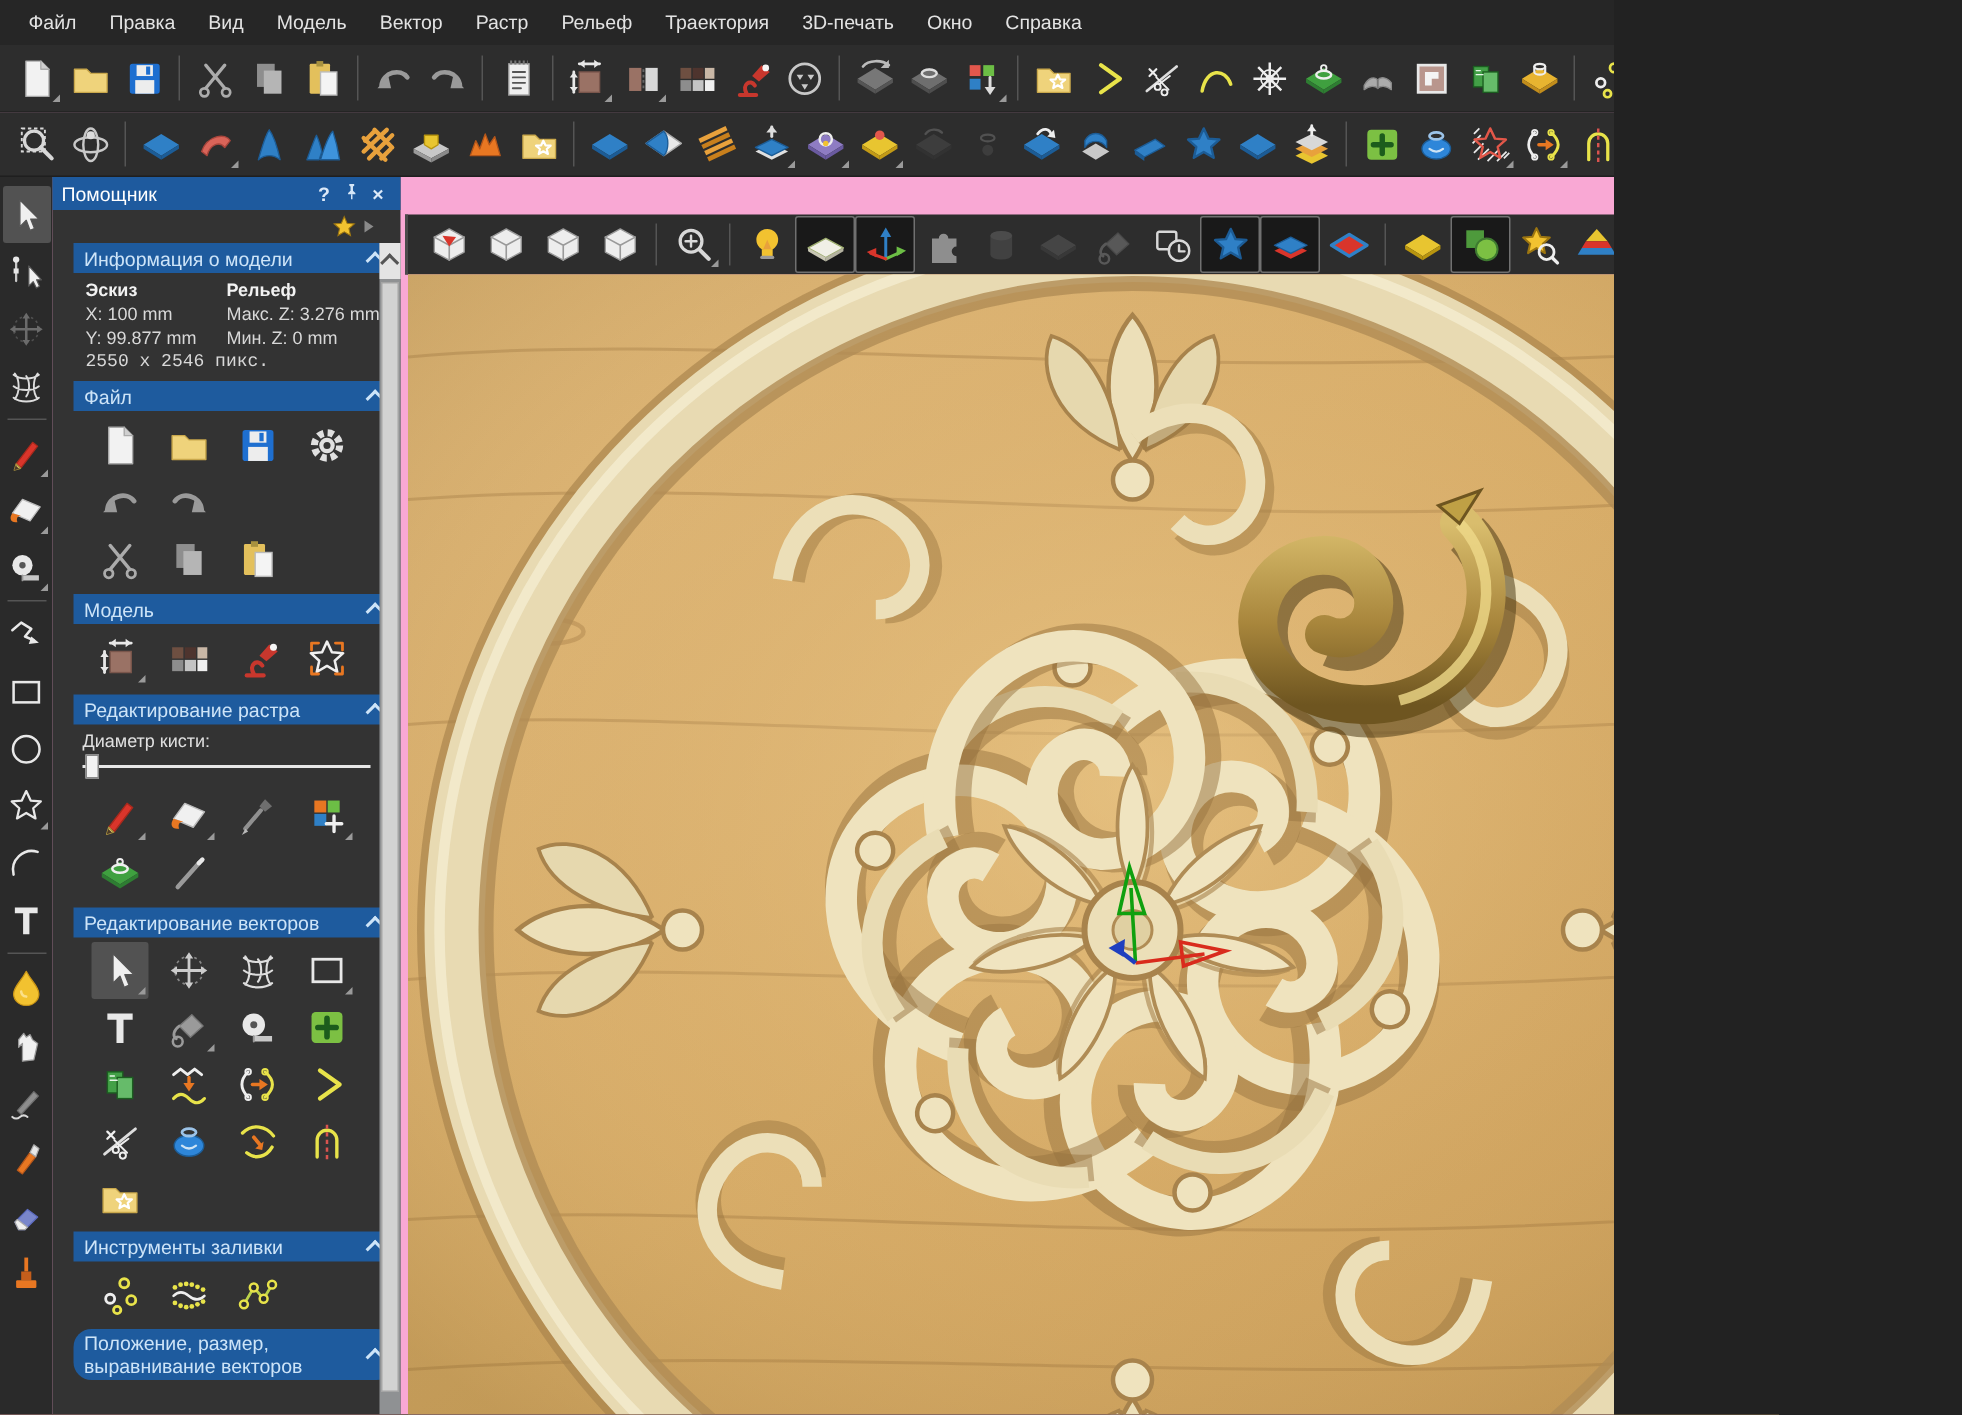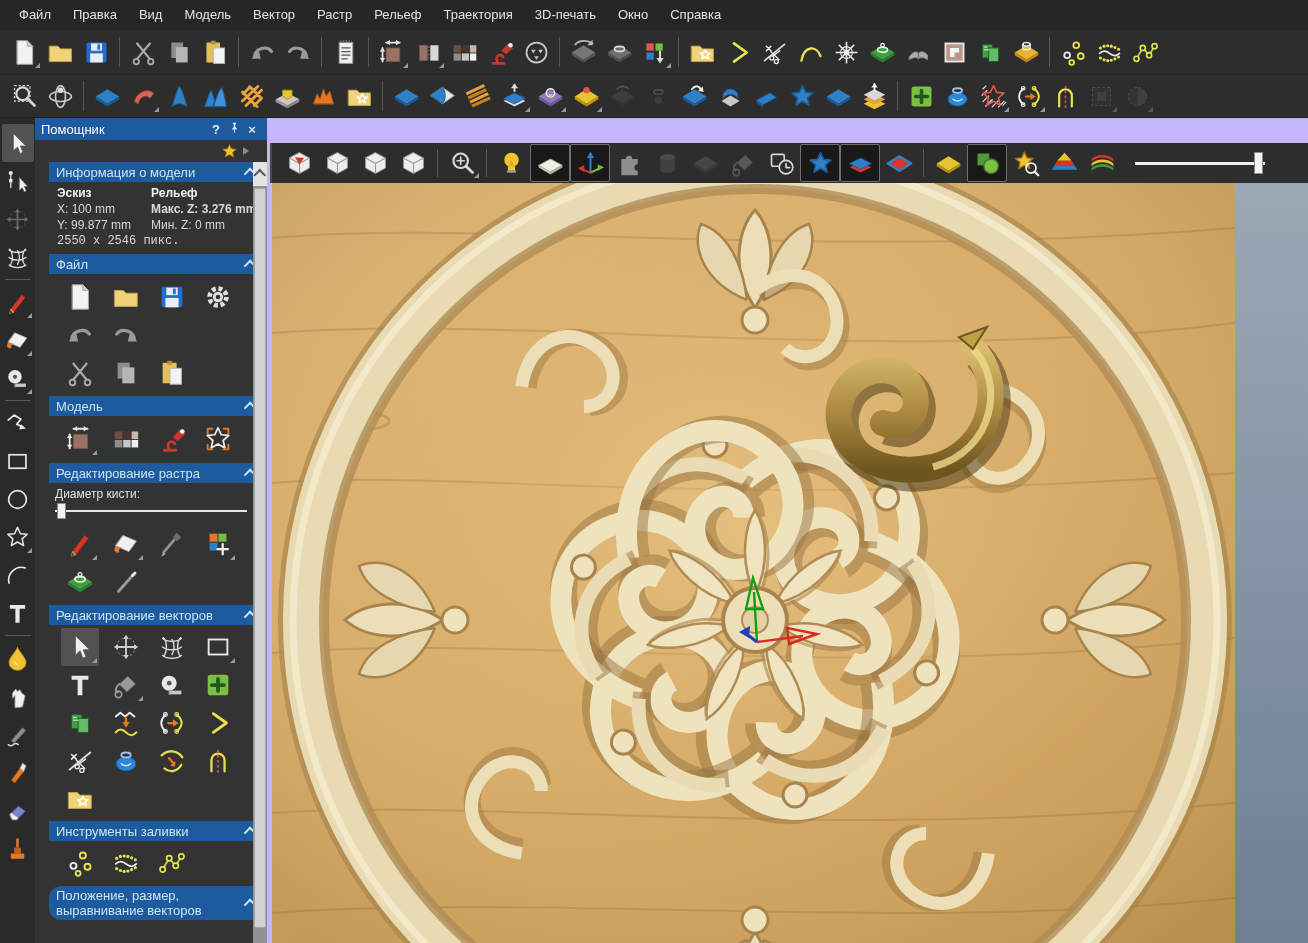--- a/index.html
+++ b/index.html
@@ -1,16 +1,16 @@
 <!DOCTYPE html>
 <html><head>
 <meta charset="utf-8">
 <style>
   html,body{margin:0;padding:0;background:#222;font-family:"Liberation Sans",sans-serif;}
-  #app{position:relative;width:1308px;height:943px;background:#c4b5fd;overflow:hidden;-webkit-user-select:none;user-select:none;}
+  #app{position:relative;width:1076px;height:943px;background:#f9a8d4;overflow:hidden;-webkit-user-select:none;user-select:none;}
   
   #menubar{position:absolute;left:0;top:0;width:1308px;height:30px;background:#262626;display:flex;align-items:center;padding-left:8px;box-sizing:border-box;}
   .menu-item{color:#e3e3e3;font-size:13px;padding:0 11px;line-height:30px;cursor:default;}
   
   .tbrow{position:absolute;left:0;width:1308px;display:flex;align-items:center;background:#2d2d2d;box-sizing:border-box;padding-left:6px;}
   #toolbar1{top:30px;height:45px;border-bottom:1px solid #242424;}
   #toolbar2{top:75px;height:43px;border-bottom:1px solid #1f1f1f;}
   .icon-cell{width:36px;height:38px;flex:none;display:flex;align-items:center;justify-content:center;position:relative;border-radius:2px;}
   .icon-cell svg{width:29px;height:29px;display:block;}
   .sep{width:1px;height:30px;background:#555;margin:0 5px;flex:none;}
@@ -689,21 +689,21 @@
     </div>
     <div id="panel-body">
       <div class="sect-head">
           <span class="lbl">Информация о модели</span>
           <span class="chev"></span>
         </div>
       <div class="info-grid">
         <span class="hd">Эскиз</span>
         <span class="hd">Рельеф</span>
         <span>X: 100 mm</span>
-        <span style="line-height:14px;font-weight:bold;">Макс. Z: 3.276 mm</span>
+        <span style="line-height:14px;">Макс. Z: 3.276 mm</span>
         <span>Y: 99.877 mm</span>
         <span>Мин. Z: 0 mm</span>
         <span style="grid-column:1 / 3;font-family:Liberation Mono, monospace;">2550 x 2546 пикс.</span>
       </div>
 
       <div class="sect-head">
           <span class="lbl">Файл</span>
           <span class="chev"></span>
         </div>
       <div class="prow" style="padding-top:4px;">

